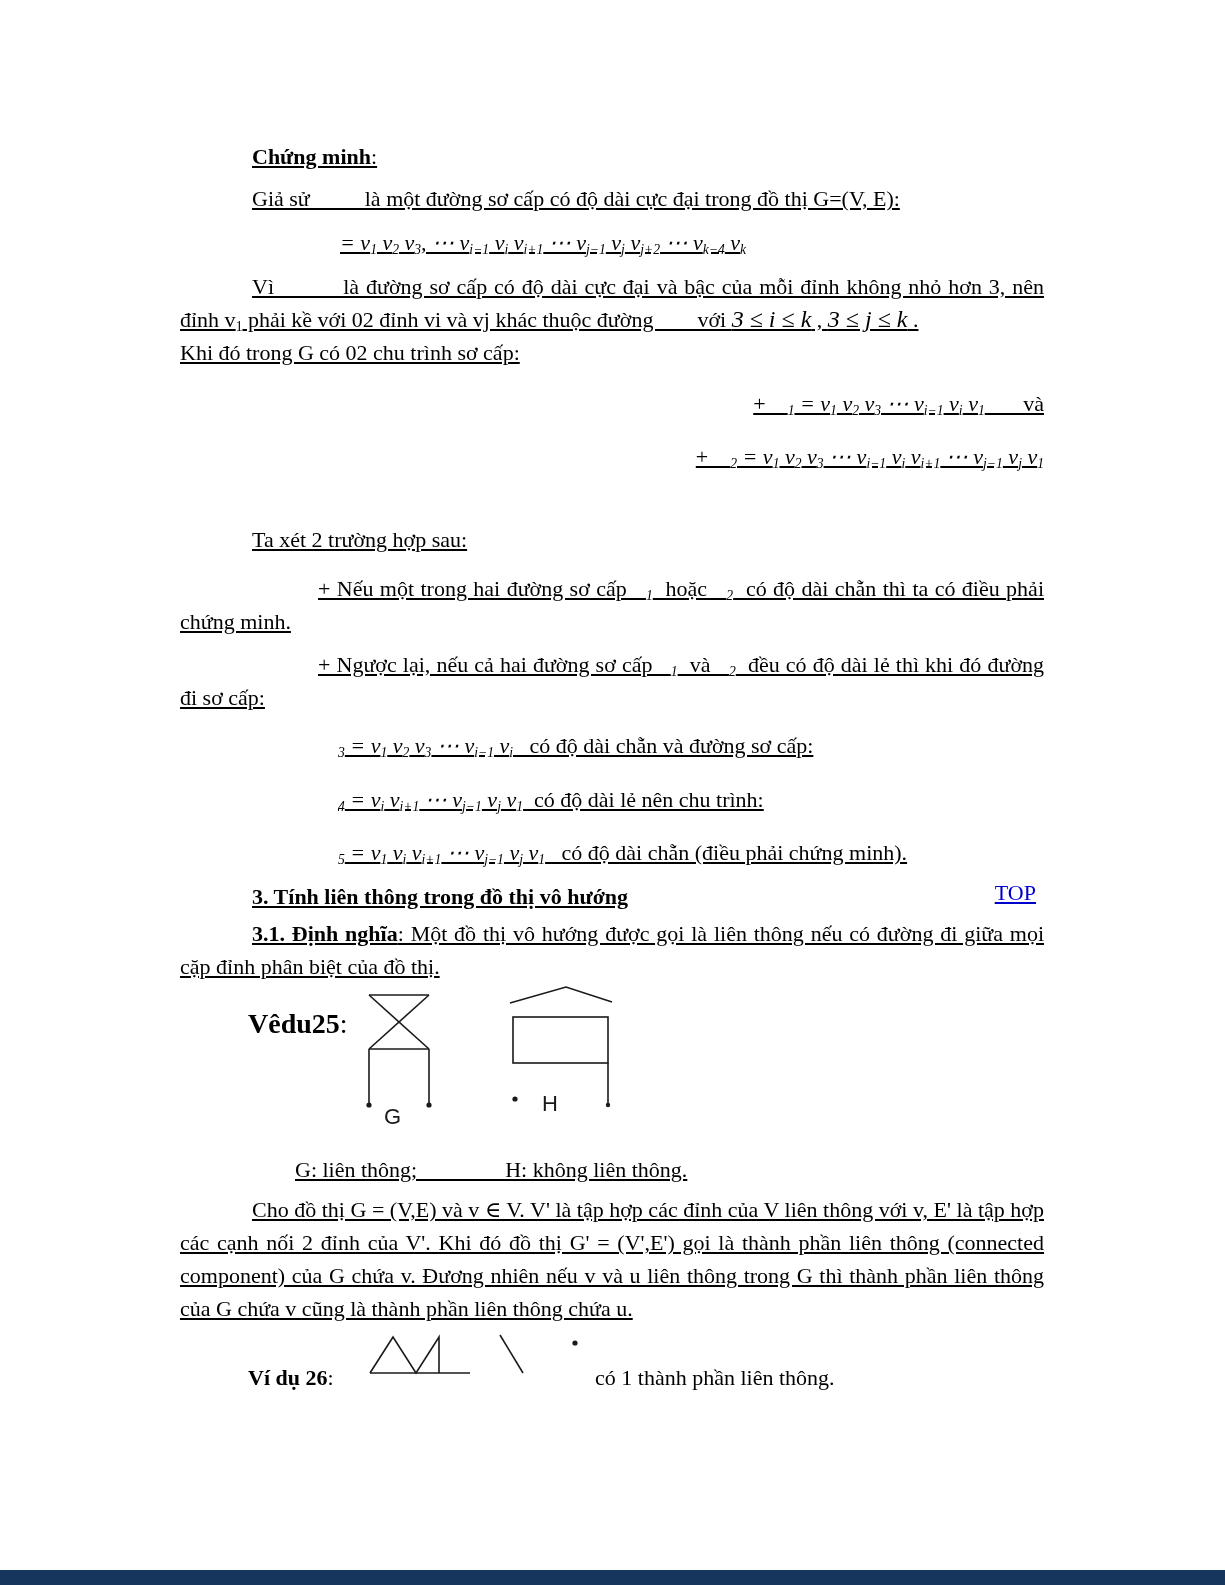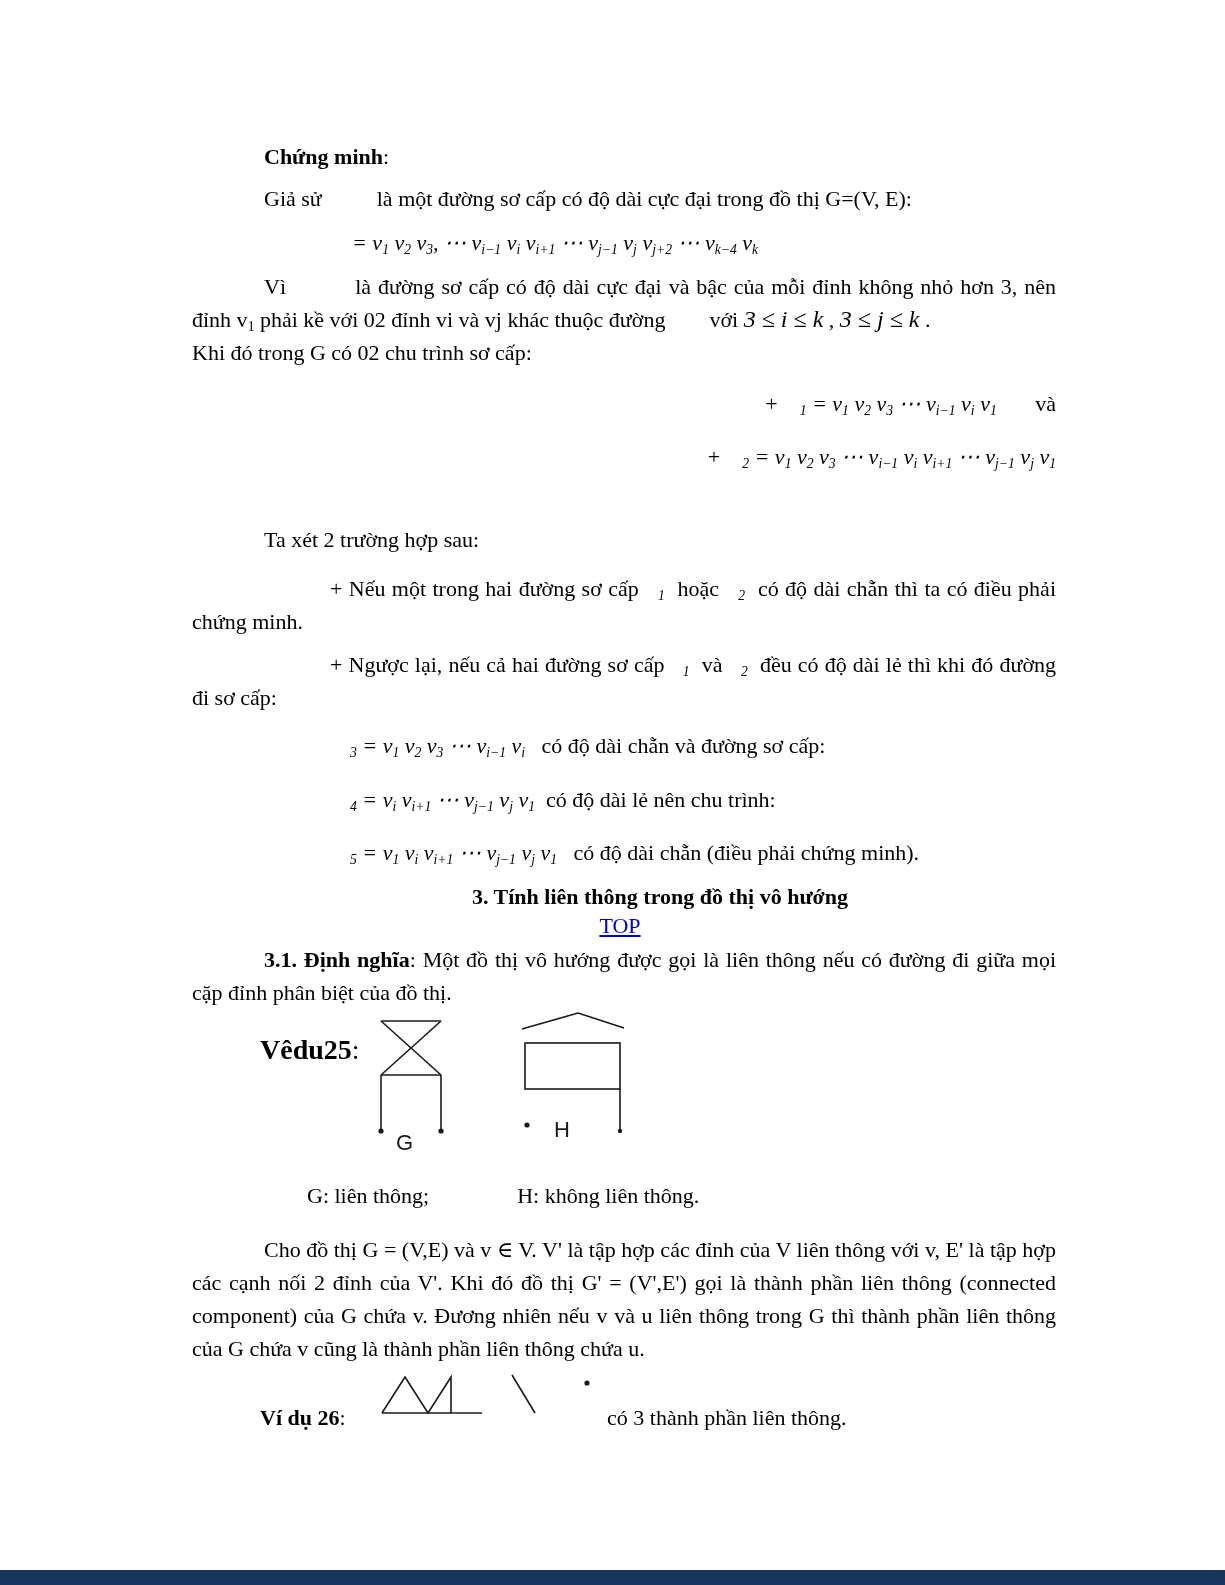--- a/index.html
+++ b/index.html
@@ -3,43 +3,43 @@
 <meta charset="utf-8">
 <style>
   * { margin:0; padding:0; box-sizing:border-box; }
   html, body { background:#ffffff; }
   body {
     width:1225px; height:1585px; position:relative;
     font-family:"Liberation Serif","DejaVu Serif",serif;
     font-size:22px; color:#000;
   }
   .page { position:absolute; inset:0; background:#fff; overflow:hidden; }
-  .content { position:absolute; left:192px; top:140px; width:864px; }
+  .content { position:absolute; left:180px; top:140px; width:864px;text-decoration:underline; }
 
   p { line-height:33px; }
   .jp { text-align:justify; }
   .ind72  { text-indent:72px; }
   .ind138 { text-indent:138px; }
   .pl115  { padding-left:115px; }
 
-  .mt4{margin-top:4px;} .mt7{margin-top:21px;} .mt9{margin-top:9px;}
+  .mt4{margin-top:4px;} .mt7{margin-top:7px;} .mt9{margin-top:9px;}
   .mt10{margin-top:10px;} .mt14{margin-top:14px;} .mt16{margin-top:16px;}
   .mt17{margin-top:17px;} .mt18{margin-top:18px;} .mt48{margin-top:48px;}
 
   .formula { line-height:36px; }
   .ml160{margin-left:160px;} .ml158{margin-left:158px;} .ml138{margin-left:138px;text-align:right;}
 
   sub { font-size:0.62em; line-height:0; vertical-align:-0.28em; }
 
   .seg-plain { font-style:normal; }
   .seg-math  { font-style:italic; }
   .seg-mathlg{ font-style:italic; font-size:24px; }
   .seg-bold  { font-weight:bold; }
 
-  .heading-row { display:flex; justify-content:space-between; align-items:center;flex-direction:column; }
+  .heading-row { display:flex; justify-content:space-between; align-items:flex-start; }
   .heading-row p { padding-left:72px; }
   .top-link {
     color:var(--link-color,#0000cc); text-decoration:underline;
     font-size:22px; margin-right:8px; cursor:pointer;
   }
 
   .example25 { position:relative; height:170px; }
   .ex-label  { position:absolute; left:68px; top:24px; font-size:28px; }
   .svg-g { position:absolute; left:182px; top:2px; }
   .svg-h { position:absolute; left:320px; top:0; }
@@ -141,19 +141,19 @@
         <g stroke="#1a1a1a" stroke-width="1.6" fill="none">
           <line x1="5" y1="48" x2="105" y2="48"></line>
           <polyline points="5,48 28,12 51,48 74,12 74,48"></polyline>
           <line x1="135" y1="10" x2="158" y2="48"></line>
         </g>
         <g fill="#1a1a1a">
           <circle cx="210" cy="18" r="2.6"></circle>
         </g>
       </svg>
 
-      <p class="ex26-text"><span class="seg-plain">có 3 thành phần liên thông.</span></p>
+      <p class="ex26-text"><span class="seg-plain">có 1 thành phần liên thông.</span></p>
     </div>
 
   </div>
 
   <div class="footer-bar"></div>
 </div>
 
 </body></html>

